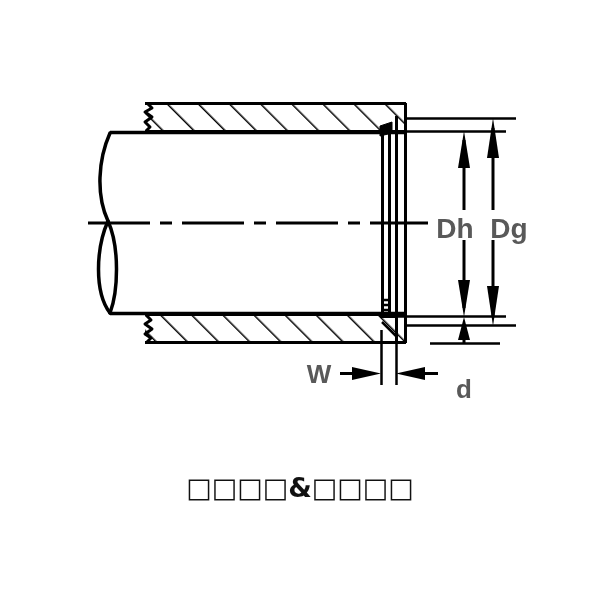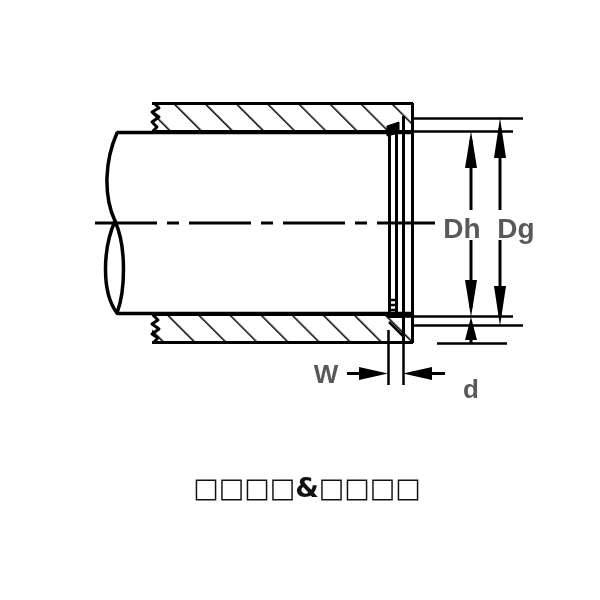--- a/index.html
+++ b/index.html
@@ -9,21 +9,21 @@
   }
   body {
     width: 600px;
     height: 600px;
     font-family: "Liberation Sans", sans-serif;
     position: relative;
     overflow: hidden;
   }
   #stage {
     position: absolute;
-    left: 7px; top: 0;
+    left: 0; top: 0;
     width: 504px;
     height: 600px;
   }
   svg.drawing {
     position: absolute;
     left: 0; top: 0;
     width: 600px;
     height: 600px;
     display: block;
   }

